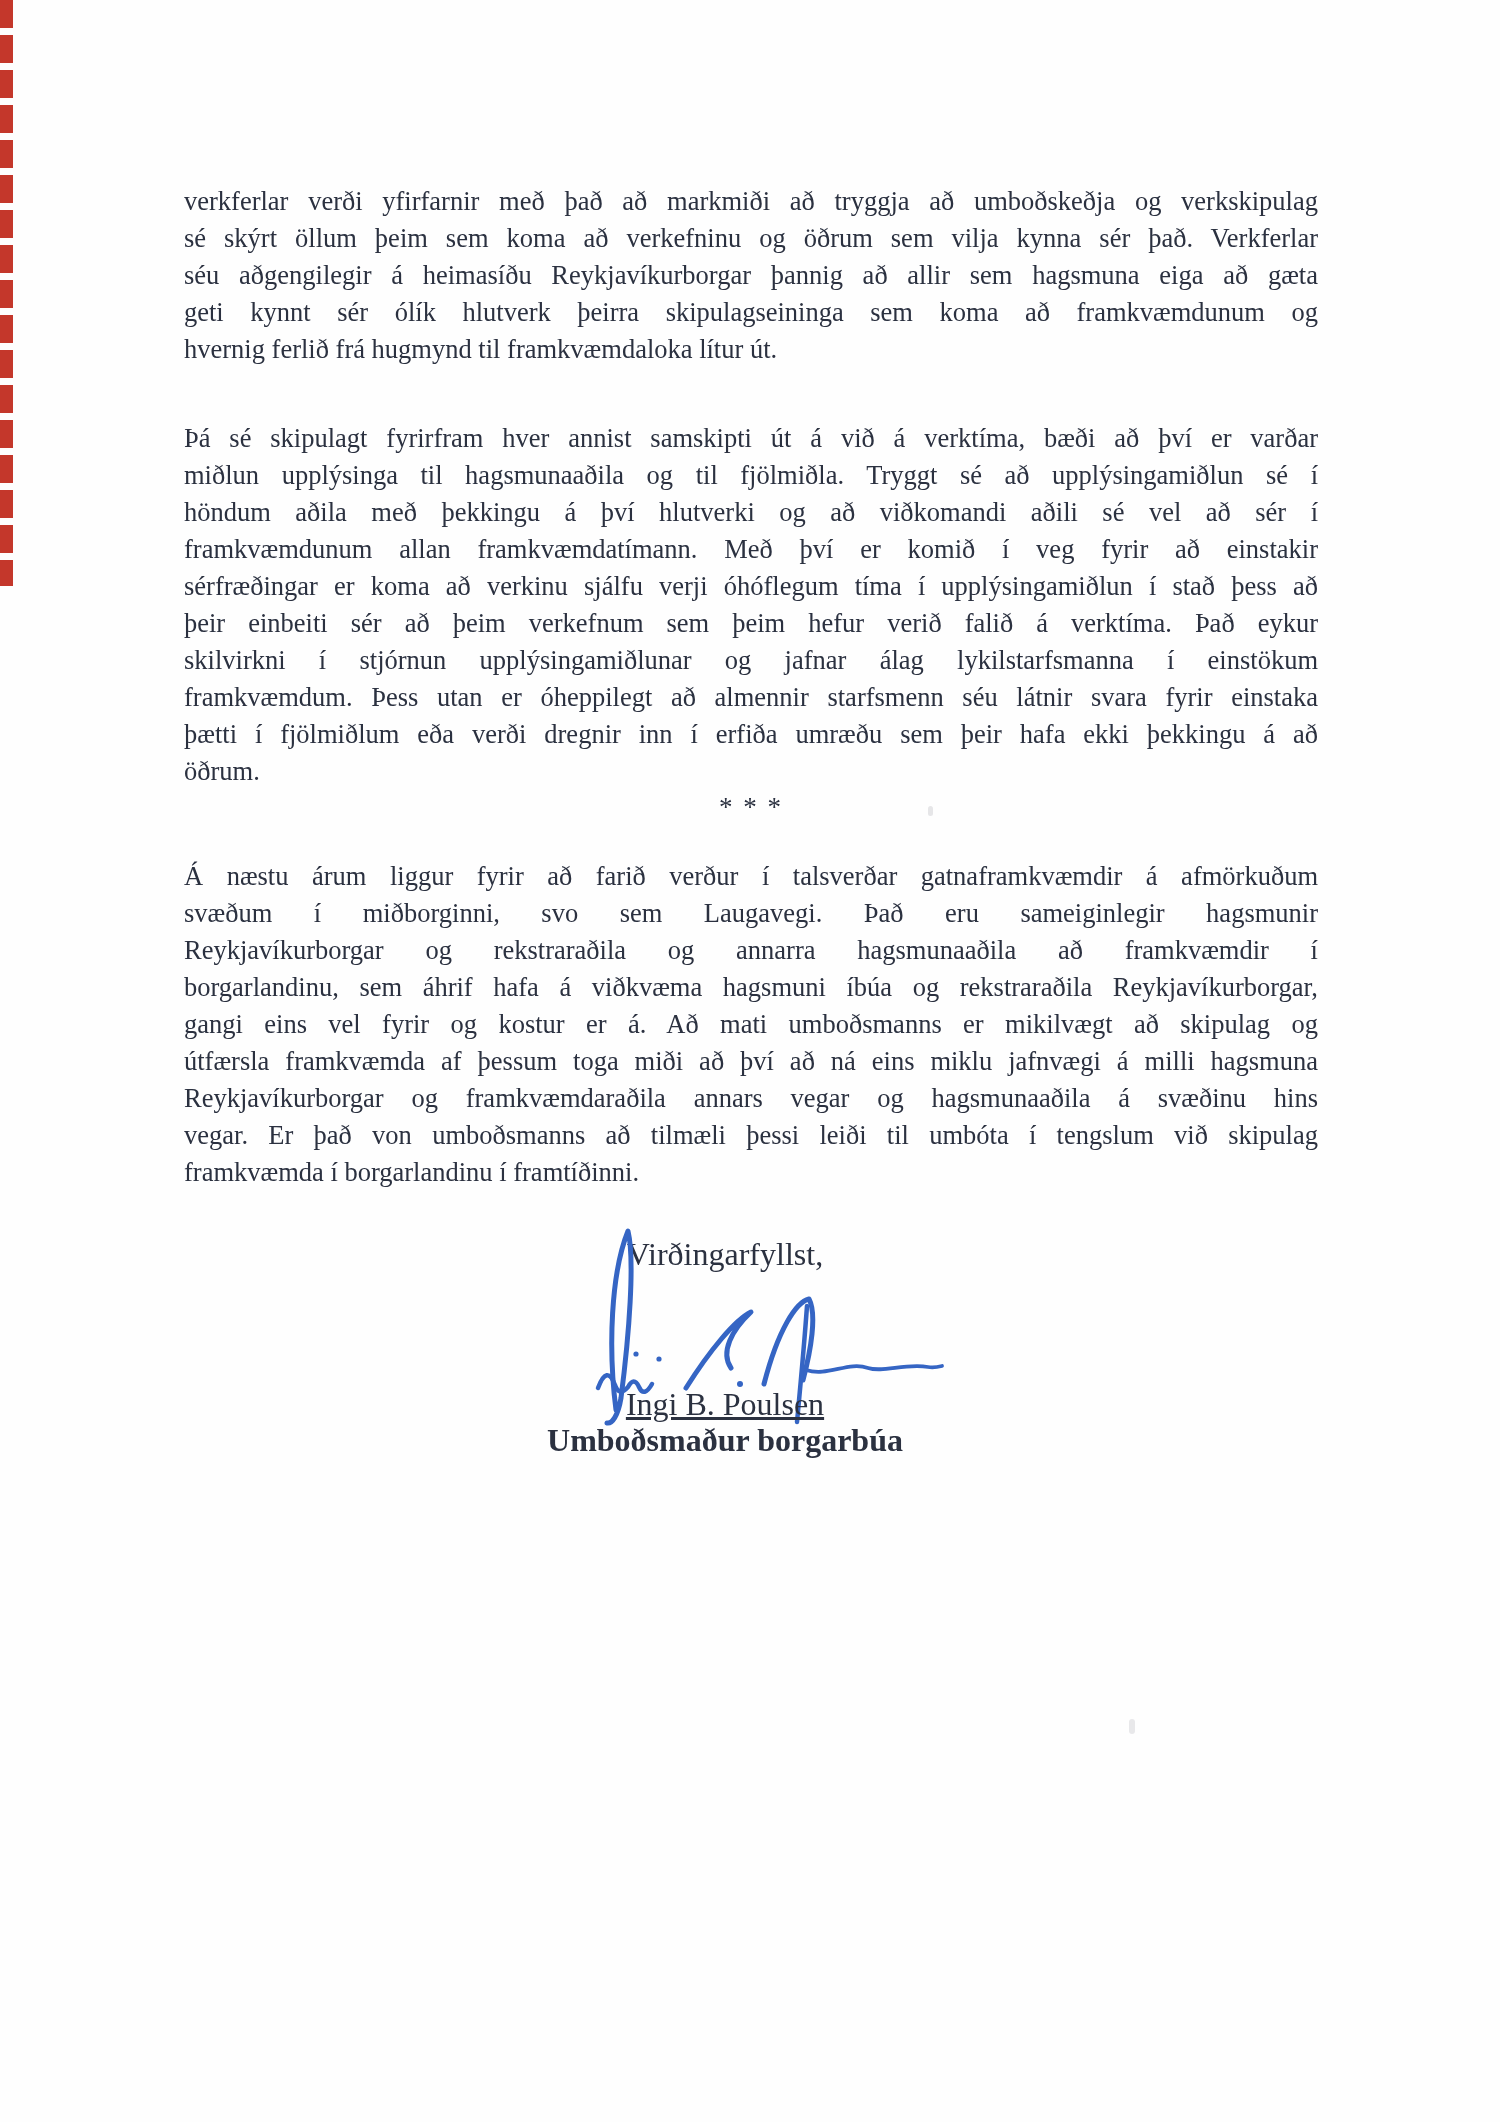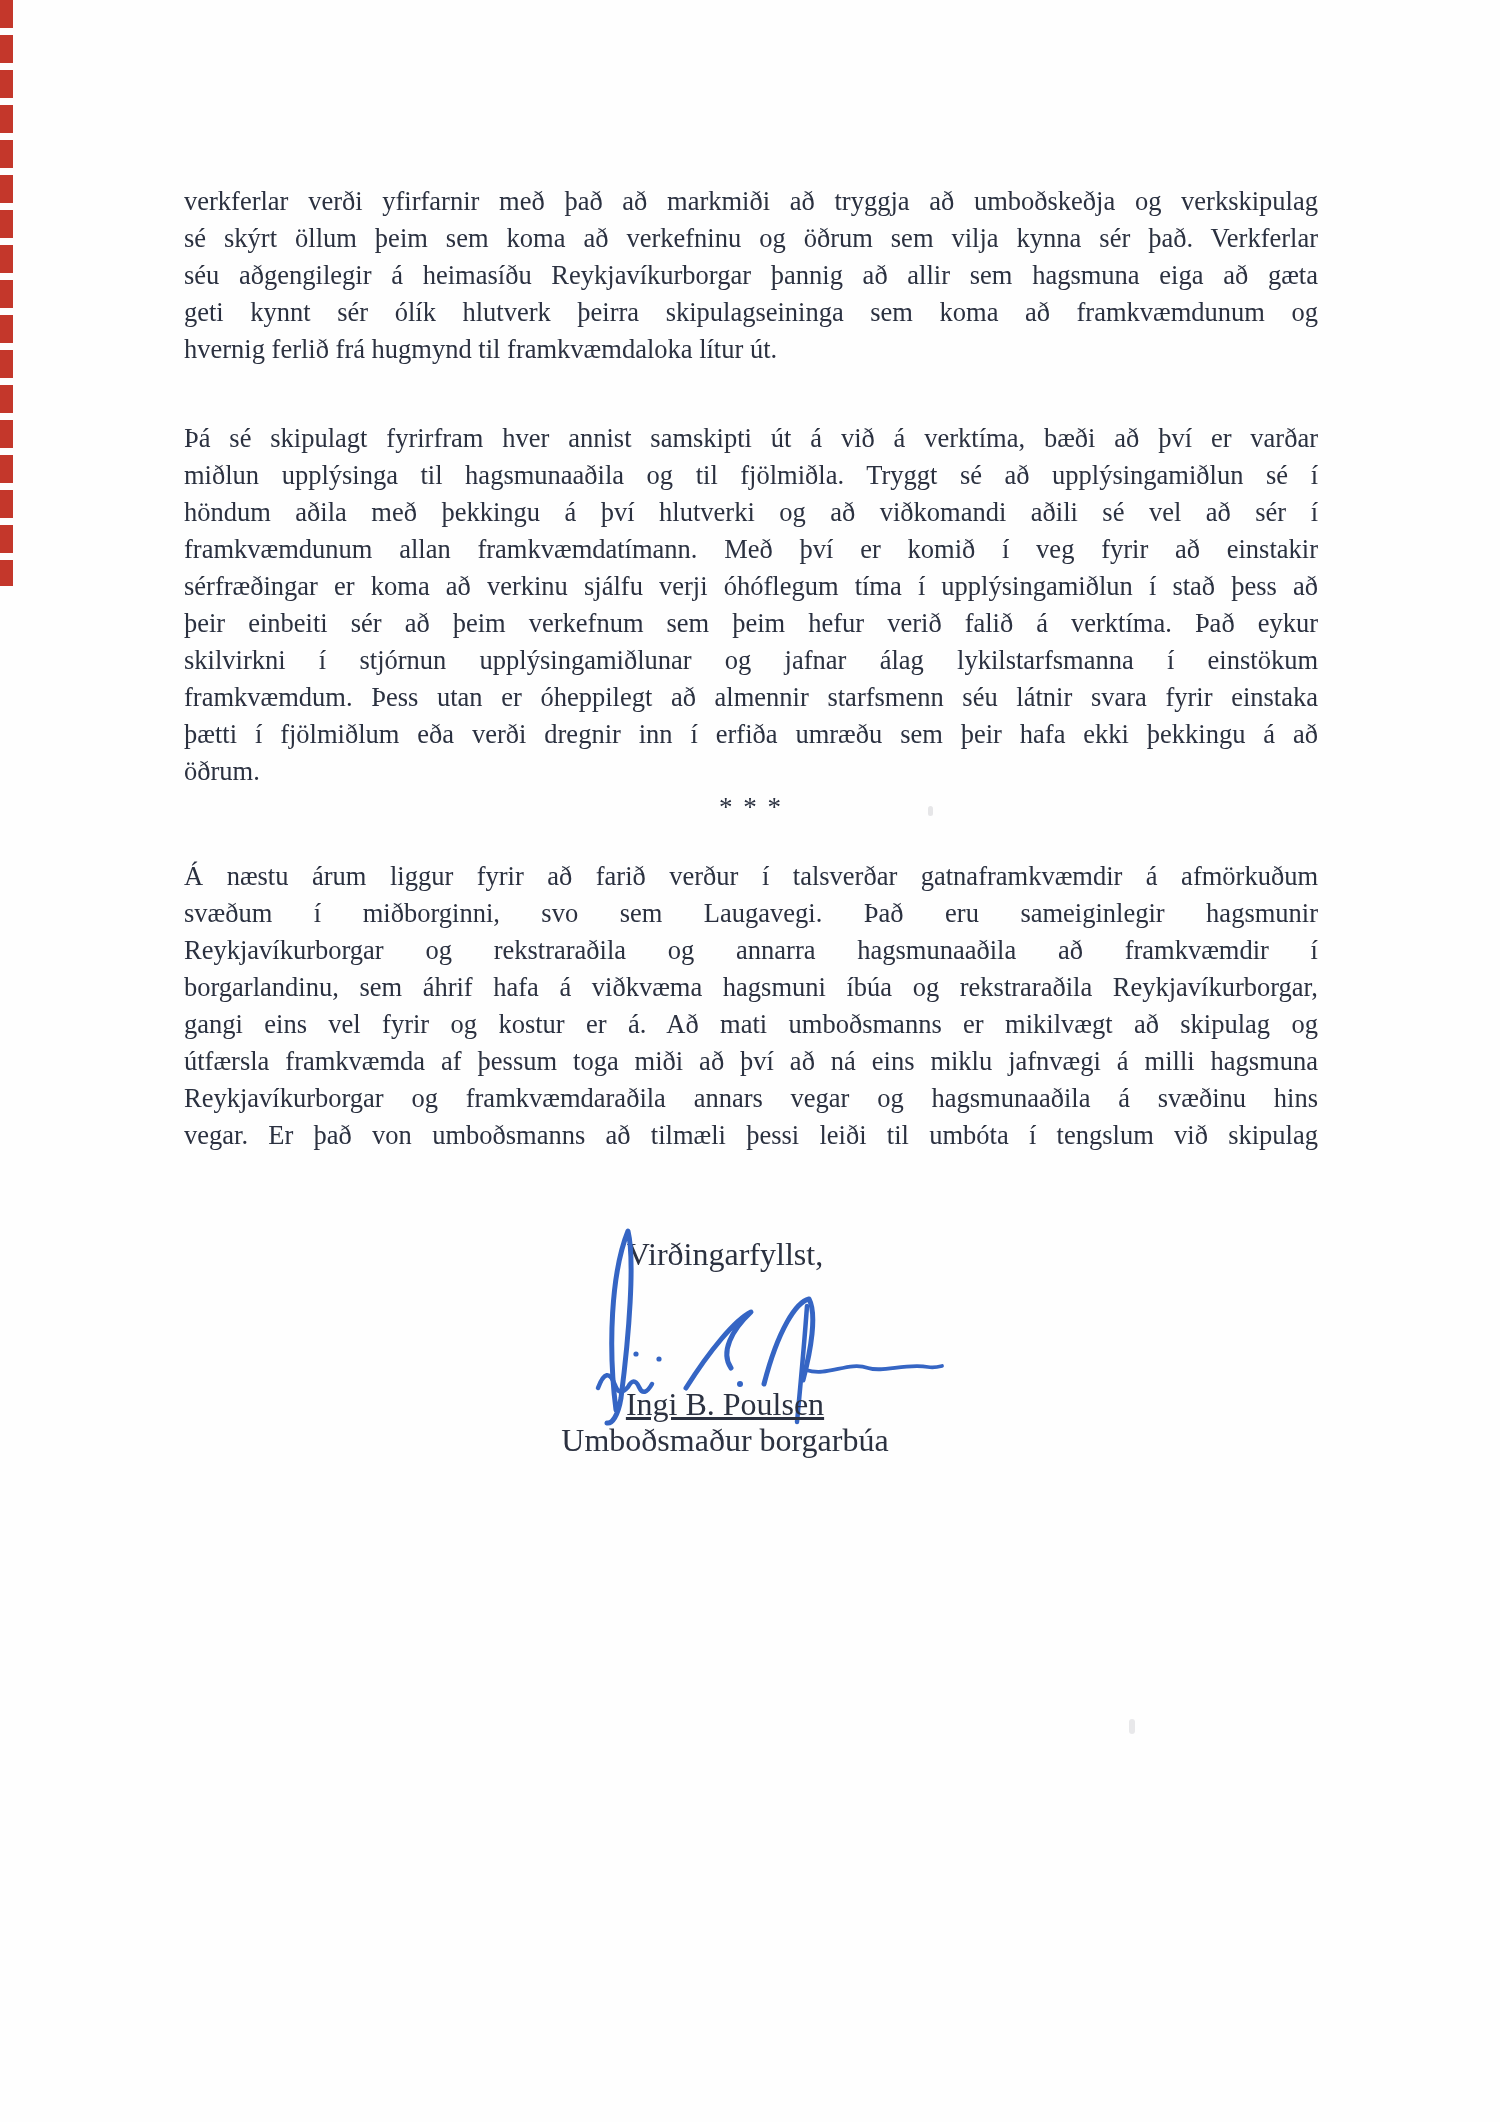--- a/index.html
+++ b/index.html
@@ -28,21 +28,21 @@
   #p1{top:183px;}
   #p2{top:420px;}
   #sep{top:789px;text-align:center;font-size:27px;line-height:37px;letter-spacing:2px;}
   #p3{top:858px;}
   .closing-text{
     position:absolute;left:500px;width:450px;
     text-align:center;font-size:32px;line-height:37px;
   }
   #salutation{top:1236px;}
   #sig-name{top:1386px;text-decoration:underline;}
-  #sig-title{top:1422px;}
+  #sig-title{top:1422px;font-weight:bold;}
   #signature{position:absolute;left:570px;top:1218px;width:560px;height:215px;}
   .artifact{position:absolute;background:#c9c9ce;border-radius:3px;}
   #artifact-1{left:928px;top:806px;width:5px;height:10px;opacity:.45;}
   #artifact-2{left:1129px;top:1719px;width:6px;height:15px;opacity:.4;}
 </style>
 </head>
 <body>
 
 <div class="page"></div>
 
@@ -73,20 +73,21 @@
 
 <div class="col" id="p3">
   <div class="line">Á næstu árum liggur fyrir að farið verður í talsverðar gatnaframkvæmdir á afmörkuðum</div>
   <div class="line">svæðum í miðborginni, svo sem Laugavegi. Það eru sameiginlegir hagsmunir</div>
   <div class="line">Reykjavíkurborgar og rekstraraðila og annarra hagsmunaaðila að framkvæmdir í</div>
   <div class="line">borgarlandinu, sem áhrif hafa á viðkvæma hagsmuni íbúa og rekstraraðila Reykjavíkurborgar,</div>
   <div class="line">gangi eins vel fyrir og kostur er á. Að mati umboðsmanns er mikilvægt að skipulag og</div>
   <div class="line">útfærsla framkvæmda af þessum toga miði að því að ná eins miklu jafnvægi á milli hagsmuna</div>
   <div class="line">Reykjavíkurborgar og framkvæmdaraðila annars vegar og hagsmunaaðila á svæðinu hins</div>
   <div class="line">vegar. Er það von umboðsmanns að tilmæli þessi leiði til umbóta í tengslum við skipulag</div>
+  <div class="line last">framkvæmda í borgarlandinu í framtíðinni.</div>
 </div>
 
 <div class="closing-text" id="salutation">Virðingarfyllst,</div>
 
 <svg id="signature" viewBox="0 0 560 215" xmlns="http://www.w3.org/2000/svg" fill="none" stroke="#3565c4" stroke-linecap="round" stroke-linejoin="round">
 
   <path d="M 46 192 C 38 130, 41 55, 58 13 C 65 42, 59 118, 51 180 C 48 198, 42 206, 37 205" stroke-width="5"></path>
 
   <path d="M 28 170 q 9 -24 17 -3 q 4 12 13 2 q 6 -11 11 0 q 5 11 13 -3" stroke-width="4.5"></path>
   <circle cx="66" cy="136" r="2.6" fill="#3565c4" stroke="none"></circle>

